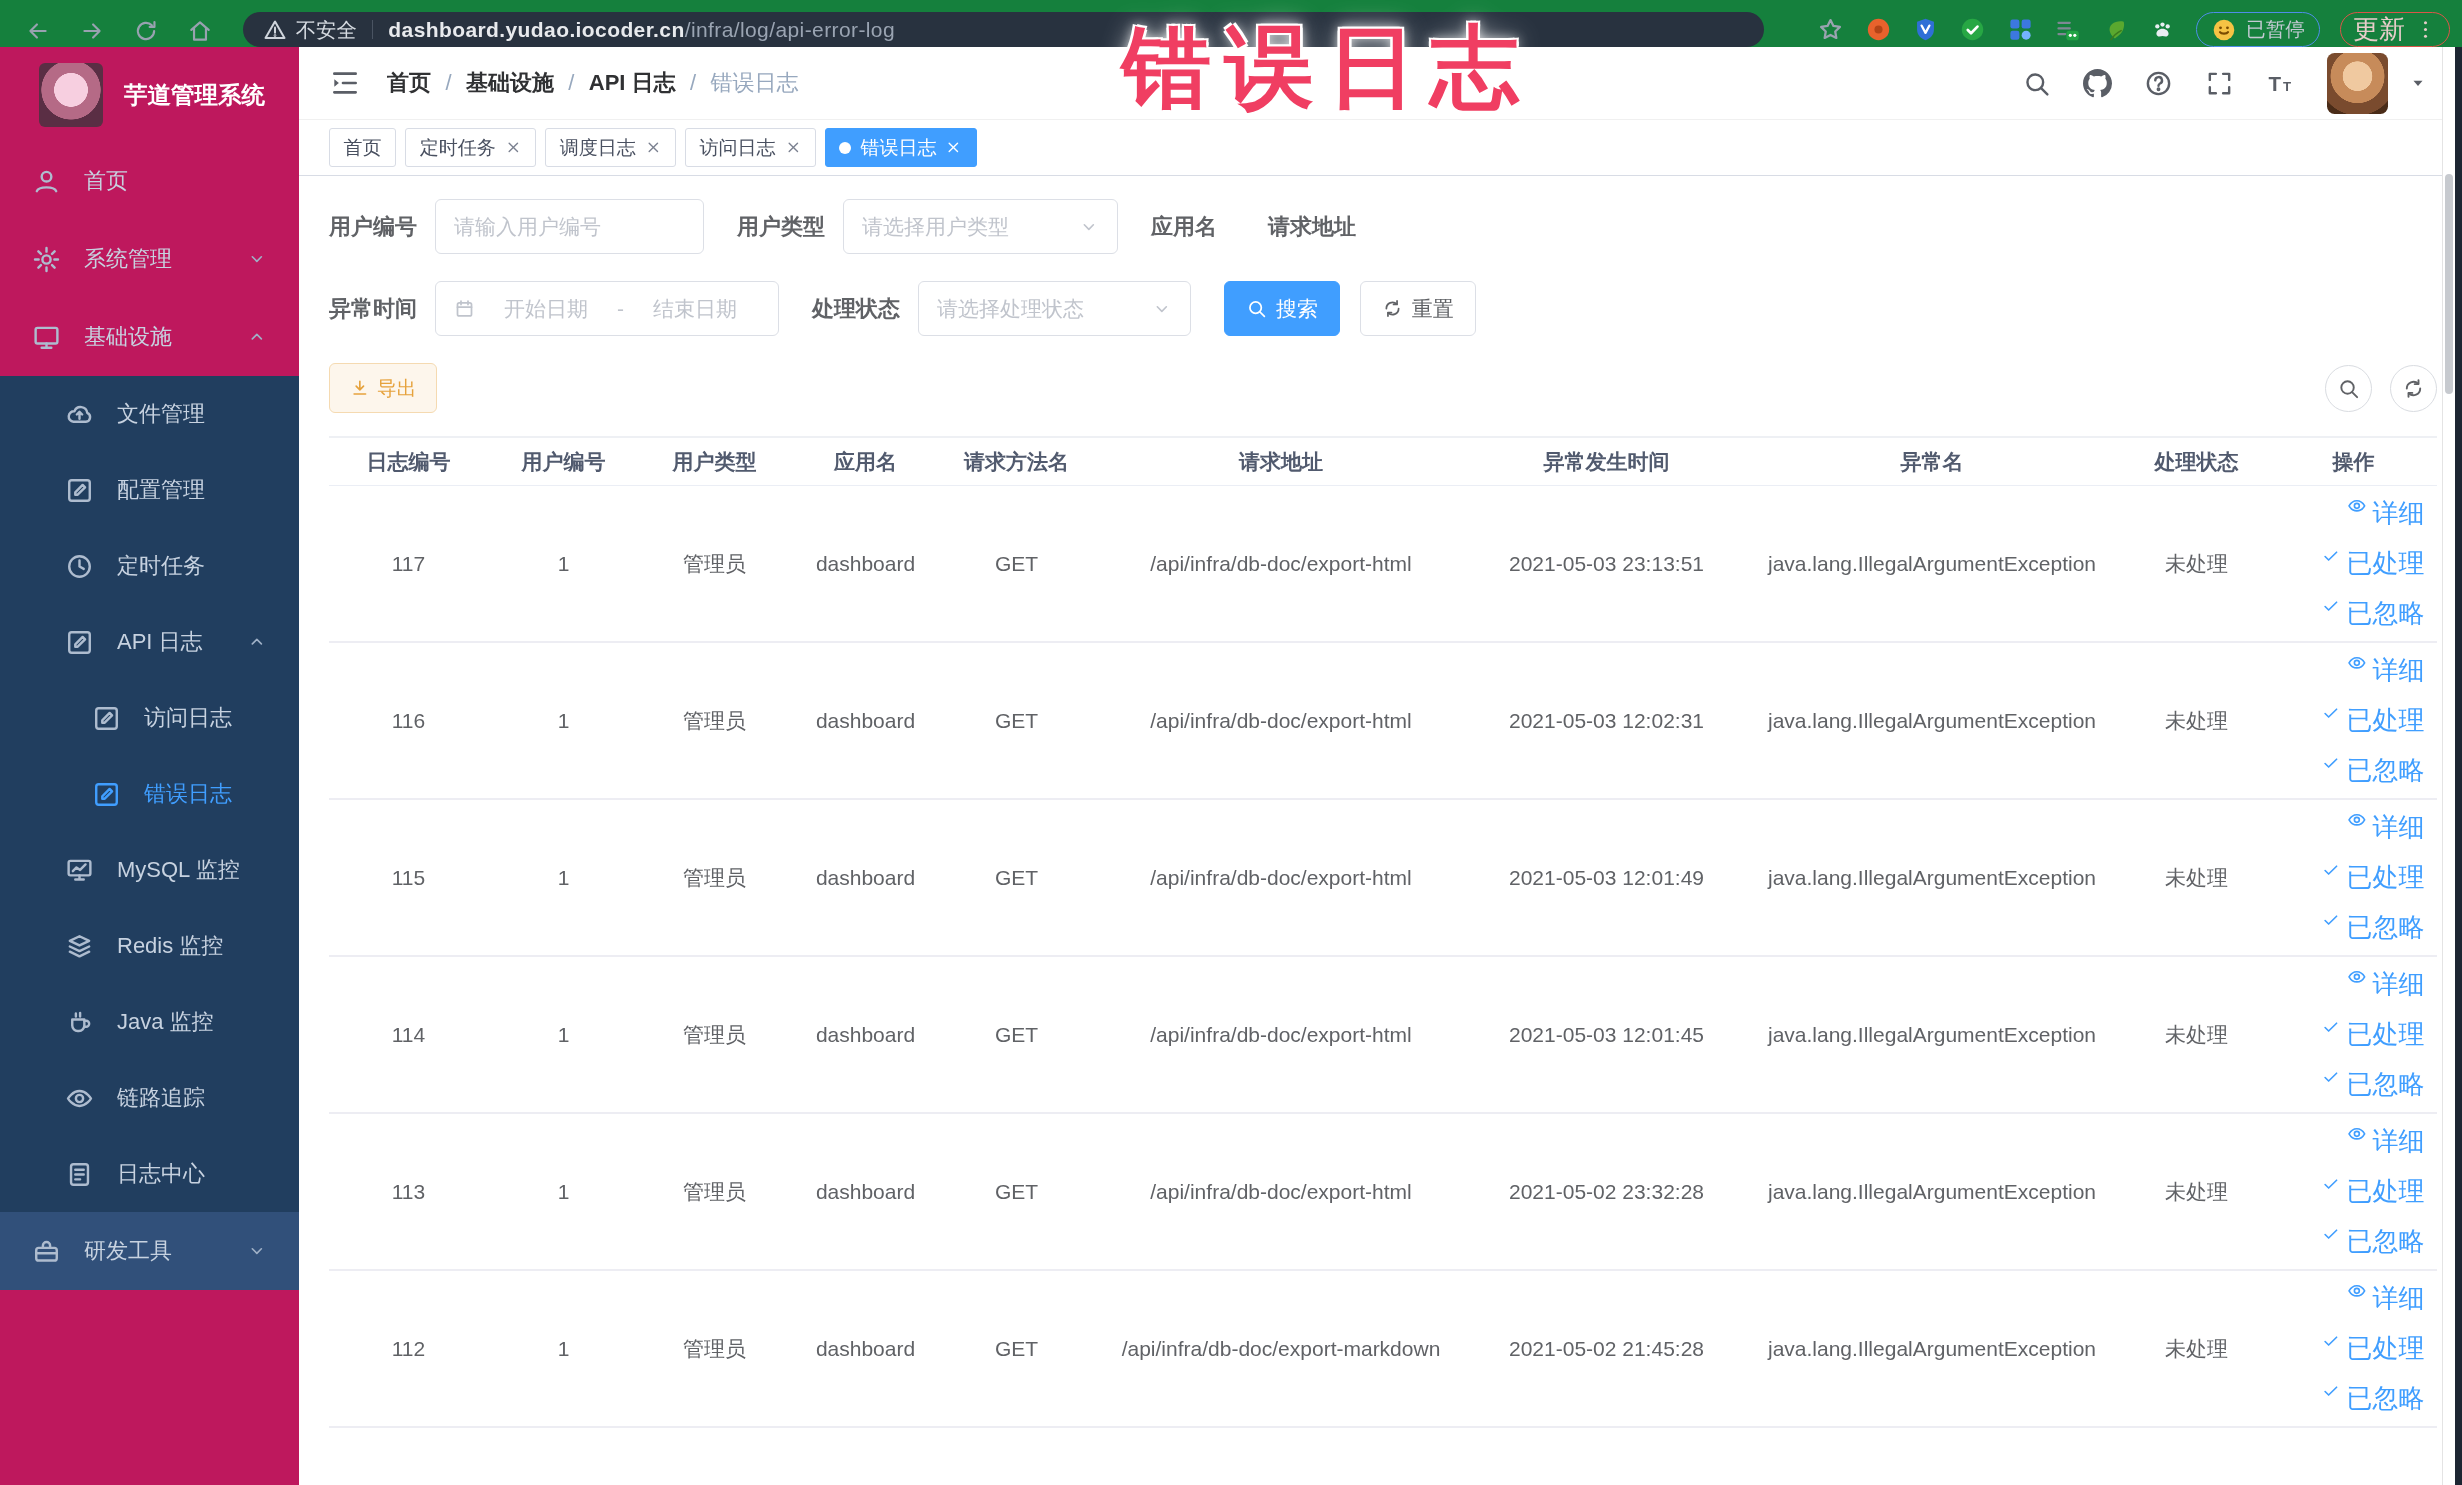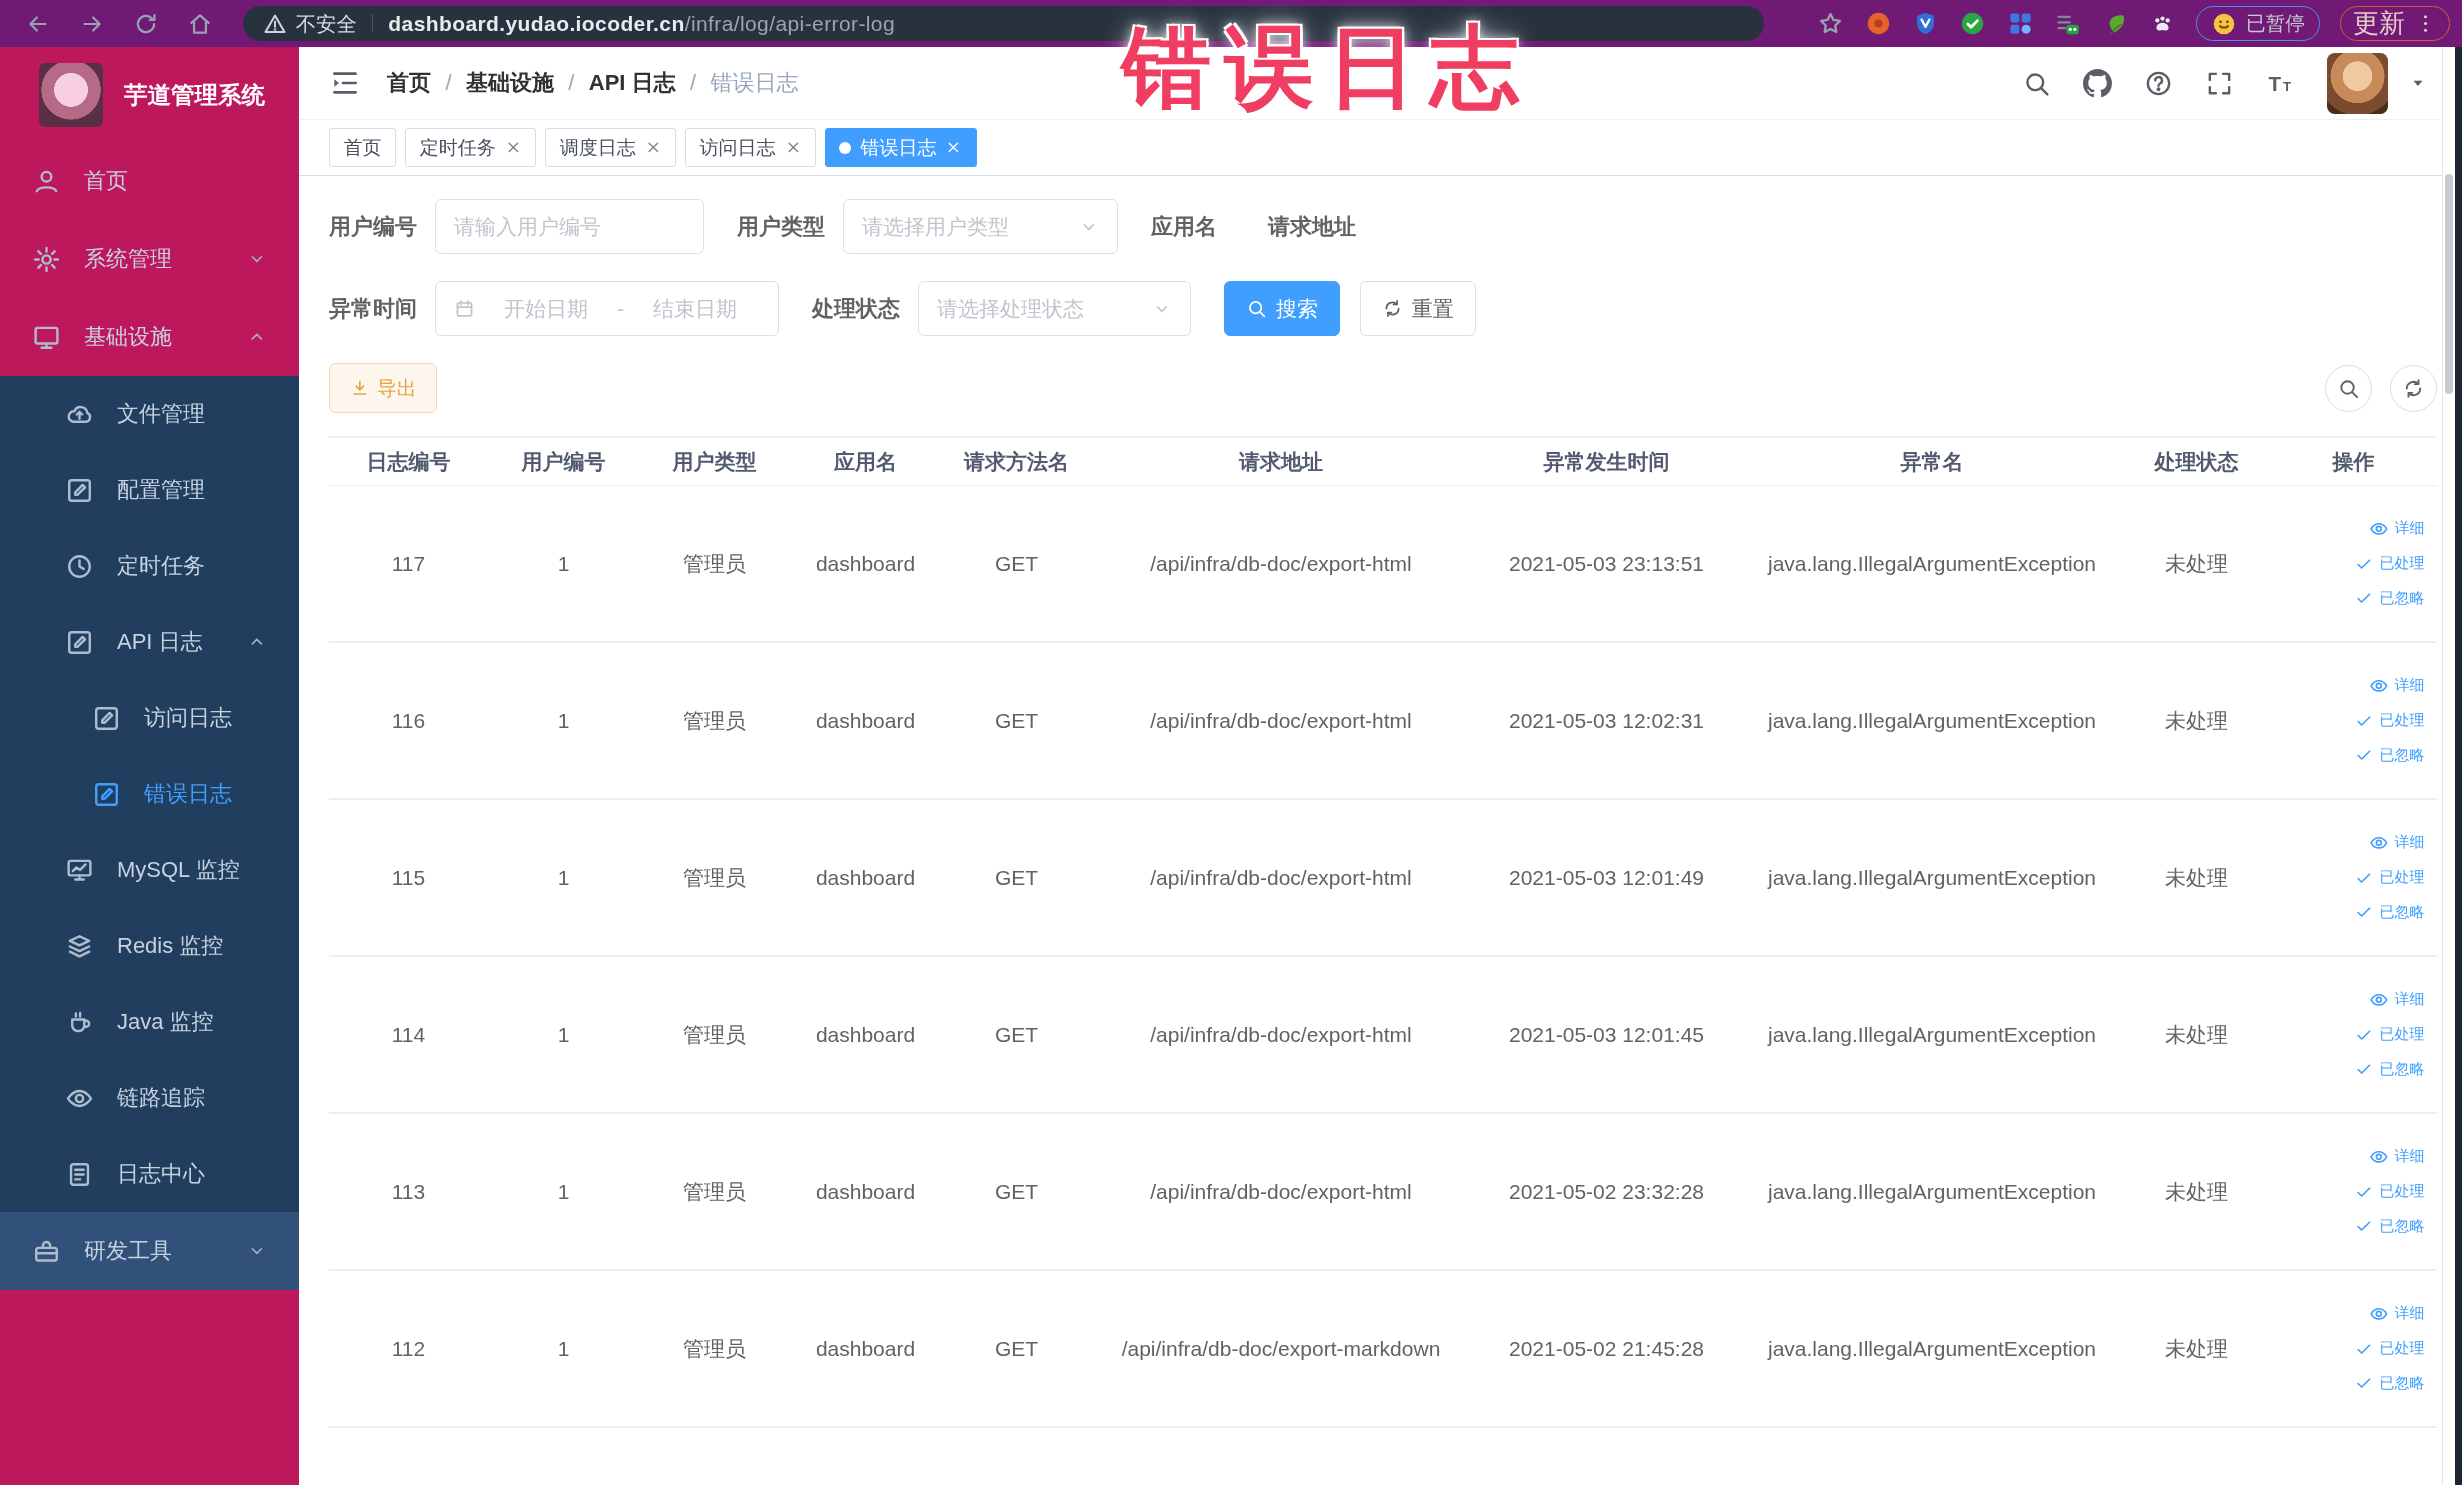--- a/index.html
+++ b/index.html
@@ -3,21 +3,21 @@
 <meta charset="utf-8">
 <style>
   * { margin:0; padding:0; box-sizing:border-box; }
   html,body { width:2462px; height:1486px; overflow:hidden;
     font-family:"Liberation Sans","DejaVu Sans",sans-serif; background:#fff; }
   .icon { display:inline-flex; align-items:center; justify-content:center; }
   .icon svg { display:block; }
 
   
   .browser-bar { position:absolute; top:0; left:0; width:2462px; height:47px;
-    background:#701a75; display:flex; align-items:center; z-index:40; }
+    background:#15803d; display:flex; align-items:flex-end; z-index:40; }
   .nav-btn { width:33px; height:33px; margin-left:21px; color:#98a2b0;
     display:flex; align-items:center; justify-content:center; }
   .url-pill { margin-left:27px; height:35px; width:1521px; background:#28323f;
     border-radius:17.4px; display:flex; align-items:center; padding:0 19.7px; }
   .url-warning { color:#cfd5dc; margin-right:9px; }
   .url-security { color:#d6dbe1; font-size:20.4px; }
   .url-sep { width:1.5px; height:19.7px; background:#4a5462; margin:0 15px; }
   .url-text { font-size:21px; color:#e8eaed; font-weight:bold; letter-spacing:0.4px; }
   .url-text .path { color:#9aa4b2; font-weight:normal; }
   .browser-right { margin-left:auto; display:flex; align-items:center; gap:20.4px; padding-right:12px; }
@@ -105,21 +105,21 @@
 
   
   .table { margin-top:23px; border-top:2.3px solid #eef0f4; width:2108px; }
   .t-row { display:flex; align-items:center; }
   .t-head { height:48px; border-bottom:0.8px solid #ebeef5; }
   .t-head .t-cell { color:#515a6e; font-weight:bold; }
   .t-body .t-row { height:157px; border-bottom:2.3px solid #ededf3; color:#606266; }
   .t-cell { text-align:center; font-size:21px; overflow:hidden; white-space:nowrap; }
   .t-cell.col-actions { display:flex; flex-direction:column; align-items:flex-end;
     justify-content:center; gap:15px; padding-right:10.6px; }
-  .action-link { color:#409eff; font-size:15px; display:flex; align-items:center; gap:6px; }
+  .action-link { color:#409eff; font-size:26px; display:flex; gap:6px; }
   .action-link .icon { width:19.7px; height:19.7px; }
 
   
   .annotation { position:absolute; top:7.6px; left:1122px; z-index:60; font-size:89px;
     font-weight:bold; letter-spacing:13.6px; color:#f03e62; white-space:nowrap;
     text-shadow:-2.3px -2.3px 0 #fff, 2.3px -2.3px 0 #fff, -2.3px 2.3px 0 #fff, 2.3px 2.3px 0 #fff,
       0 0 12px rgba(255,255,255,.95), 0 0 26px rgba(255,255,255,.8); }
 
   
   .window-edge { position:absolute; top:47px; right:0; width:6.8px; height:1439px;

